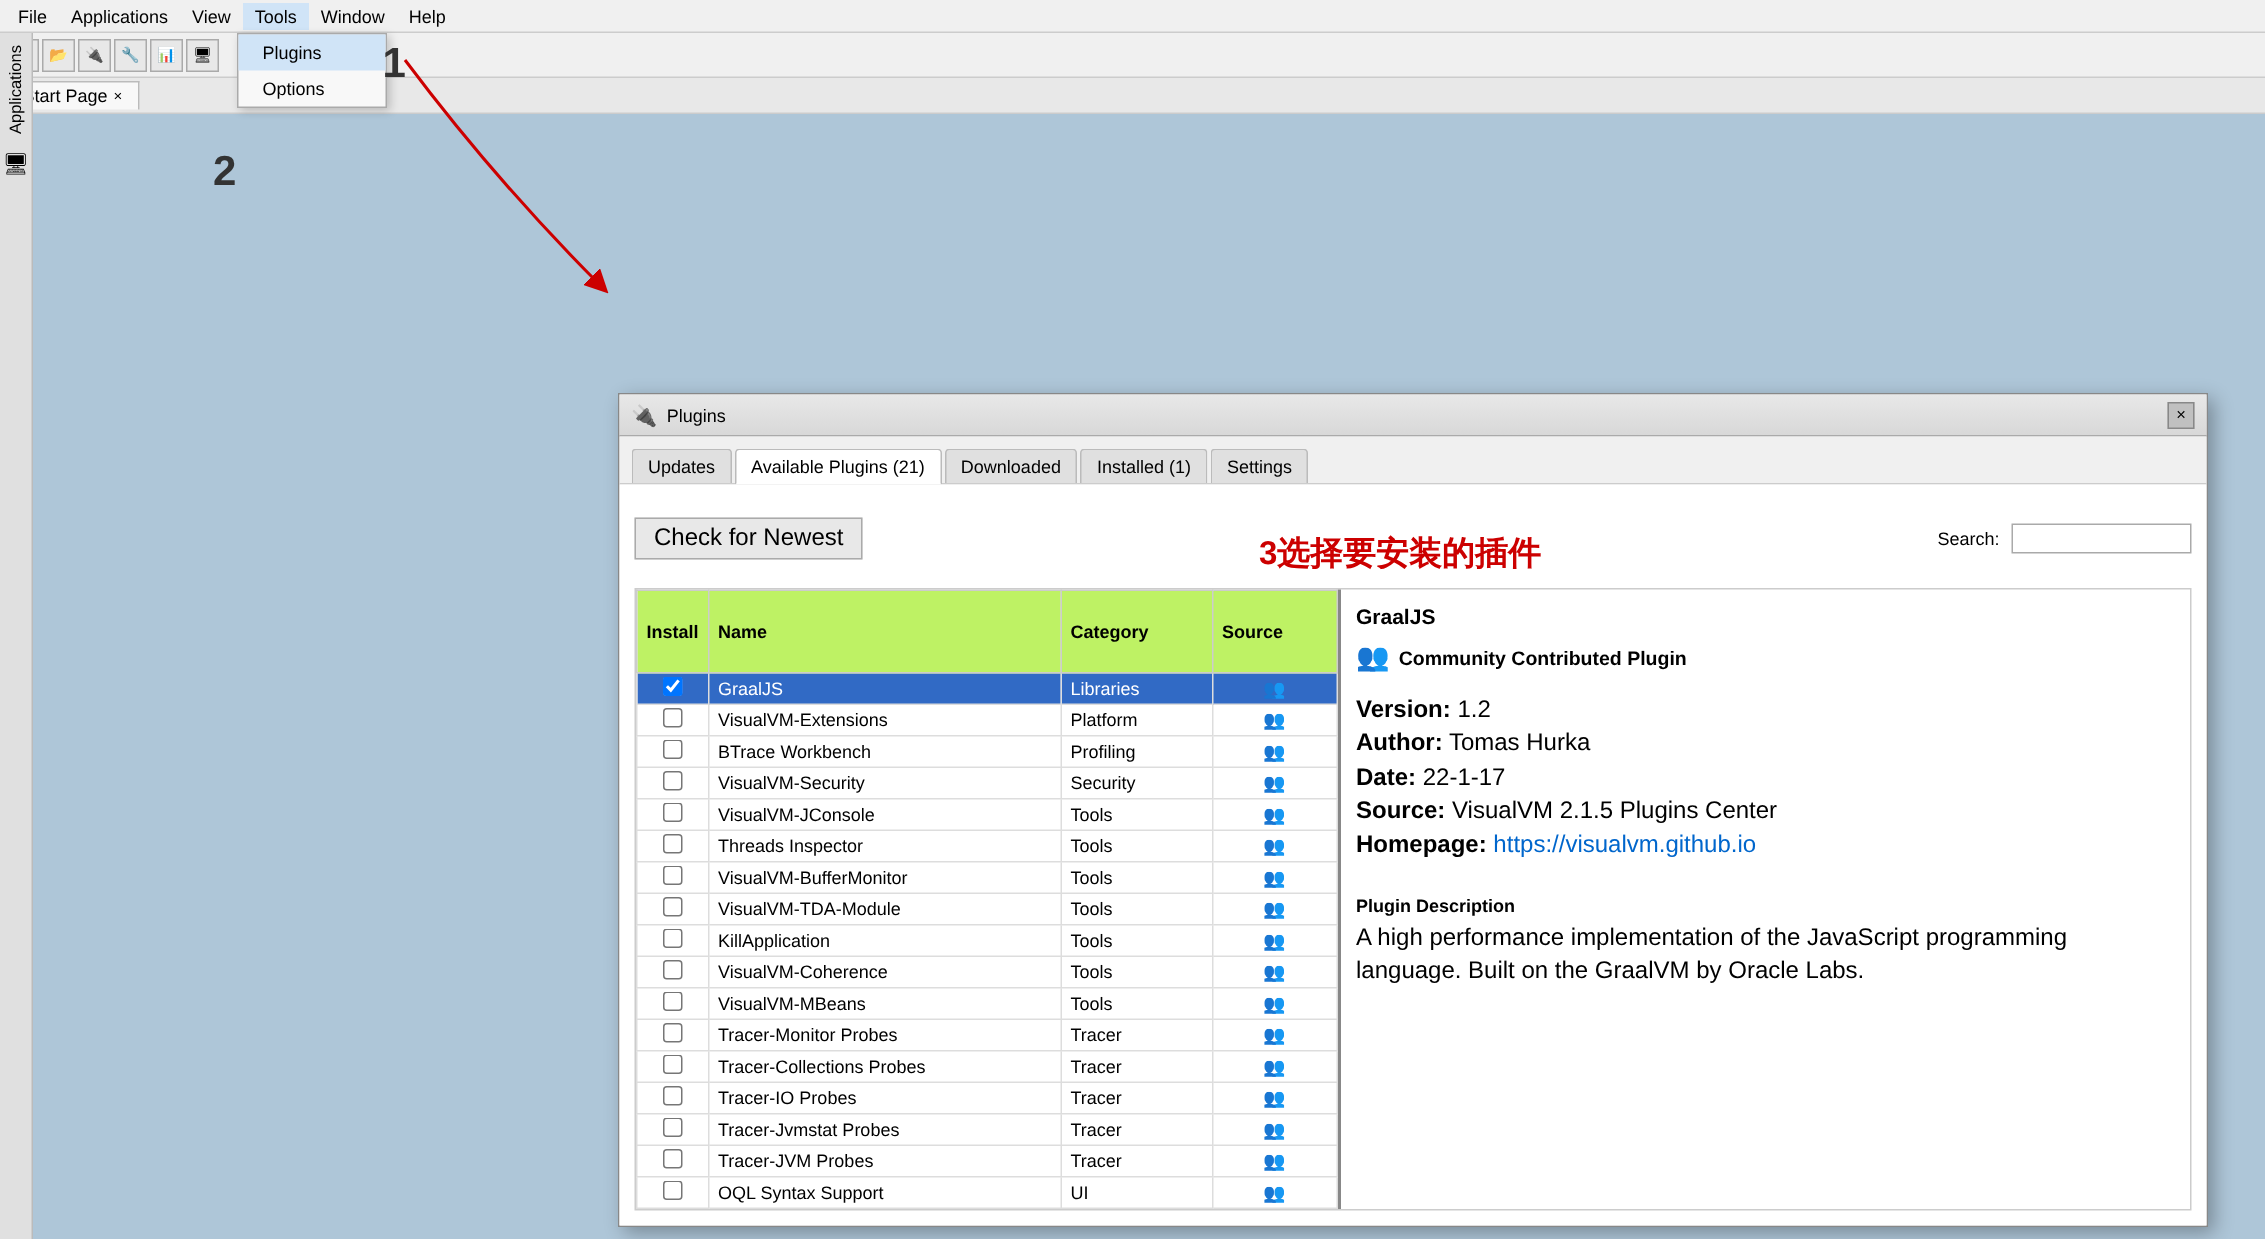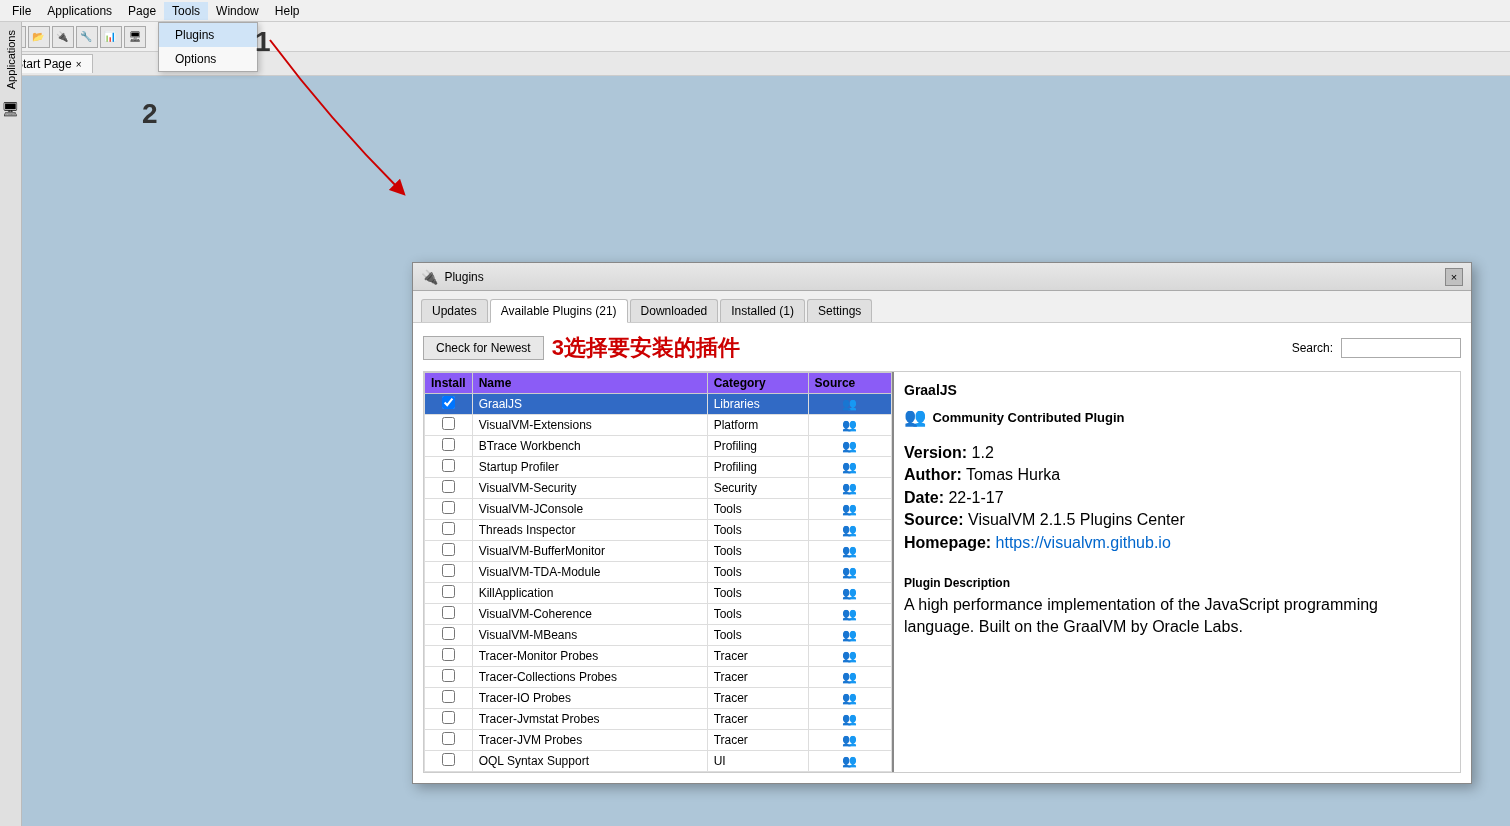--- a/index.html
+++ b/index.html
@@ -47,49 +47,49 @@
     
     .plugin-tabs { display: flex; align-items: flex-end; padding: 8px 8px 0 8px; gap: 2px; background: #f0f0f0; border-bottom: 1px solid #ccc; }
     .plugin-tab { padding: 4px 10px; background: #e0e0e0; border: 1px solid #bbb; border-bottom: none; cursor: pointer; font-size: 12px; border-radius: 3px 3px 0 0; }
     .plugin-tab.active { background: white; border-bottom: 1px solid white; margin-bottom: -1px; }
 
     
     .plugin-content { display: flex; flex-direction: column; background: white; padding: 10px; gap: 8px; }
 
     
     .plugin-toolbar { display: flex; align-items: center; gap: 8px; }
-    .check-newest-btn { padding: 4px 12px; background: #e8e8e8; border: 1px solid #aaa; cursor: pointer; font-size: 12px; }
+    .check-newest-btn { padding: 4px 12px; background: #e8e8e8; border: 1px solid #aaa; cursor: pointer; font-size: 16px; }
     .search-label { margin-left: auto; font-size: 12px; }
     .search-input { border: 1px solid #aaa; padding: 2px 4px; width: 120px; font-size: 12px; }
 
     
-    .install-announce { font-size: 22px; font-weight: bold; color: #cc0000; text-align: left; flex: 1; }
+    .install-announce { font-size: 22px; font-weight: bold; color: #cc0000; text-align: center; flex: 1; margin-top: 21px; }
 
     
     .plugin-table-container { display: flex; border: 1px solid #ccc; }
     .plugin-table { flex: 0 0 470px; border-right: 2px solid #888; }
     .plugin-table table { width: 100%; border-collapse: collapse; font-size: 12px; }
-    .plugin-table th { background: #8b5cf6; border: 1px solid #ccc; padding: 3px 6px; text-align: left; font-weight: bold; }
+    .plugin-table th { background: #bef264; border: 1px solid #ccc; padding: 20px 6px; text-align: left; font-weight: bold; }
     .plugin-table td { border: 1px solid #ddd; padding: 2px 6px; }
     .plugin-table tr.selected td { background: #316ac5; color: white; }
     .checkbox-cell { text-align: center; width: 30px; }
     .plugin-detail { flex: 1; padding: 10px; font-size: 12px; }
     .plugin-detail h3 { font-size: 14px; margin-bottom: 8px; }
     .plugin-detail h4 { font-size: 12px; font-weight: bold; margin: 8px 0 4px; }
     .plugin-detail p { font-size: 16px; line-height: 1.4; }
     .plugin-detail a { color: #0066cc; text-decoration: none; }
     .plugin-detail .community-icon { display: flex; align-items: center; gap: 6px; font-weight: bold; font-size: 13px; }
   </style>
 </head>
 <body>
 
 <div class="menubar">
   <span class="menubar-item">File</span>
   <span class="menubar-item">Applications</span>
-  <span class="menubar-item">Page</span>
+  <span class="menubar-item">View</span>
   <span class="menubar-item" style="background:#d0e4f7;">Tools</span>
   <span class="menubar-item">Window</span>
   <span class="menubar-item">Help</span>
 </div>
 
 <div class="toolbar">
   <div class="toolbar-btn">📄</div>
   <div class="toolbar-btn">📂</div>
   <div class="toolbar-btn">🔌</div>
   <div class="toolbar-btn">🔧</div>
@@ -180,26 +180,20 @@
                   <td style="text-align: center;">👥</td>
                 </tr>
                 <tr>
                   <td class="checkbox-cell"><input type="checkbox" style=""></td>
                   <td>BTrace Workbench</td>
                   <td>Profiling</td>
                   <td style="text-align: center;">👥</td>
                 </tr>
                 <tr>
                   <td class="checkbox-cell"><input type="checkbox" style=""></td>
-                  <td>Startup Profiler</td>
-                  <td>Profiling</td>
-                  <td style="text-align: center;">👥</td>
-                </tr>
-                <tr>
-                  <td class="checkbox-cell"><input type="checkbox" style=""></td>
                   <td>VisualVM-Security</td>
                   <td>Security</td>
                   <td style="text-align: center;">👥</td>
                 </tr>
                 <tr>
                   <td class="checkbox-cell"><input type="checkbox" style=""></td>
                   <td>VisualVM-JConsole</td>
                   <td>Tools</td>
                   <td style="text-align: center;">👥</td>
                 </tr>

